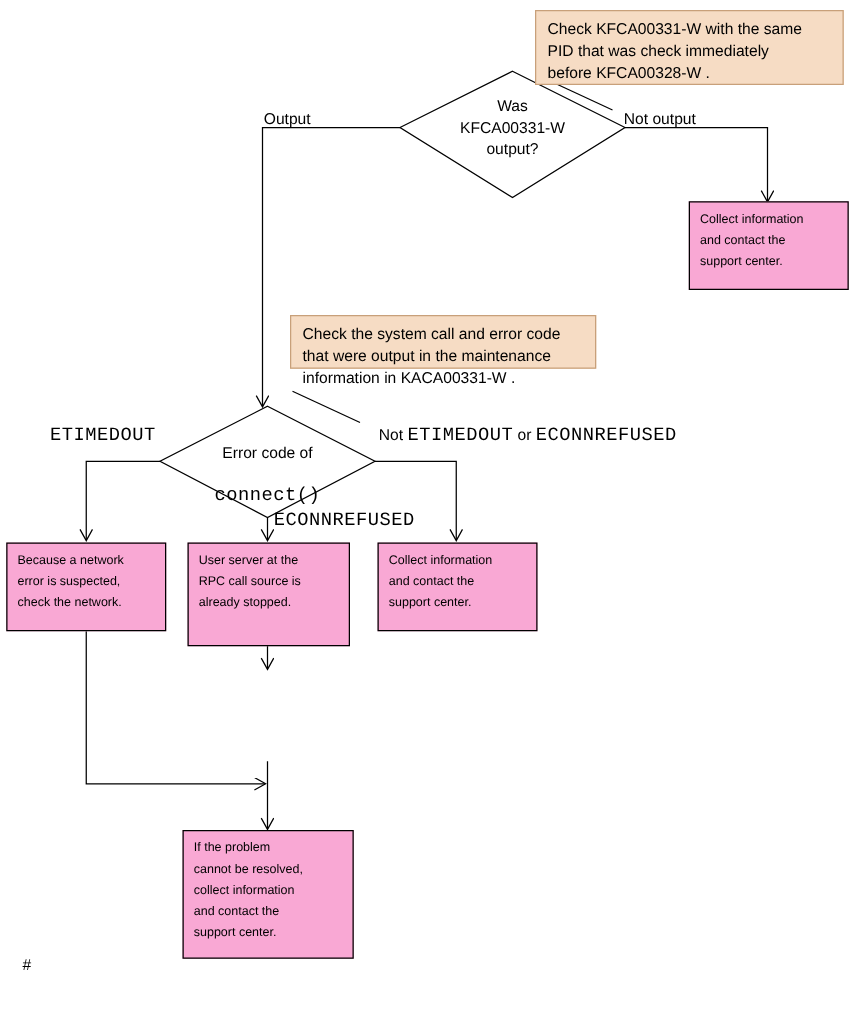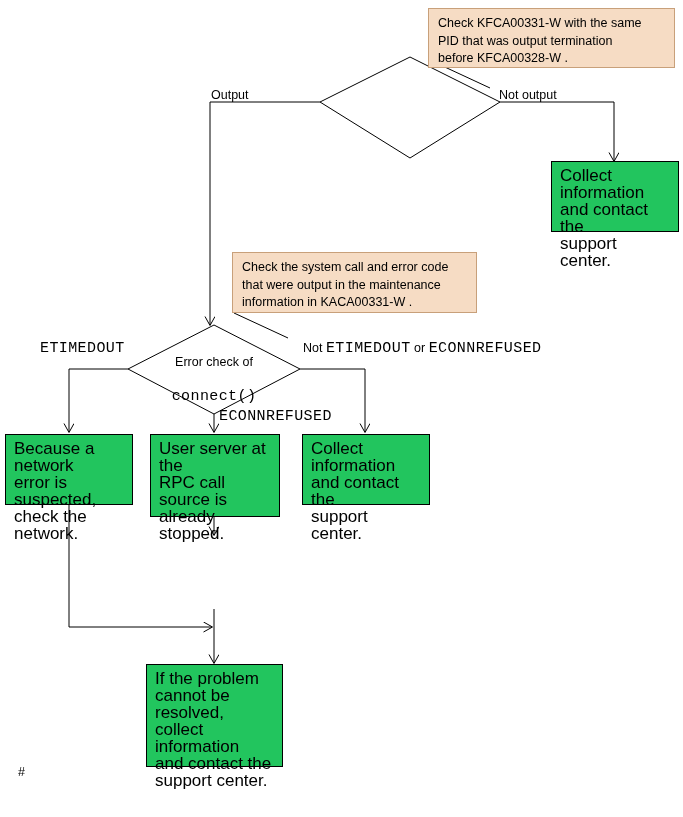--- a/index.html
+++ b/index.html
@@ -25,22 +25,22 @@
     position: absolute;
     left: 0; top: 0;
     width: 683px;
     height: 817px;
     pointer-events: none;
   }
   .node {
     position: absolute;
     box-sizing: border-box;
     border: 1px solid #000000;
-    background: #22c55e;
-    font-size: 17px;
+    background: #f9a8d4;
+    font-size: 10px;
     line-height: 17px;
     padding: 5px 7px 4px 8px;
     white-space: pre-line;
   }
   .callout {
     position: absolute;
     box-sizing: border-box;
     border: 1px solid #c8a07a;
     background: #f6dcc4;
     font-size: 12.5px;
@@ -114,38 +114,41 @@
     <path d="M300,369 L365,369 L365,432" fill="none" stroke="#000000" stroke-width="1" marker-end="url(#arrow)"></path>
 
     <path d="M214,505 L214,535" fill="none" stroke="#000000" stroke-width="1" marker-end="url(#arrow)"></path>
 
     <path d="M69,505 L69,627 L212,627" fill="none" stroke="#000000" stroke-width="1" marker-end="url(#arrow)"></path>
 
     <path d="M214,609 L214,663" fill="none" stroke="#000000" stroke-width="1" marker-end="url(#arrow)"></path>
   </svg>
 
   <div class="callout" style="left:428px; top:8px; width:247px; height:60px;">Check KFCA00331-W with the same
-PID that was output termination
+PID that was check immediately
 before KFCA00328-W .</div>
 
+  <div class="diamond-text" style="left:344px; top:77px; width:132px;">Was
+KFCA00331-W
+output?</div>
 
   <div class="edge-label" style="left:211px; top:88px;">Output</div>
 
   <div class="edge-label" style="left:499px; top:88px;text-align:center;">Not output</div>
 
   <div class="node" style="left:551px; top:161px; width:128px; height:71px;">Collect information
 and contact the
 support center.</div>
 
-  <div class="callout" style="left:232px; top:252px; width:245px; height:61px;">Check the system call and error code
+  <div class="callout" style="left:232px; top:252px; width:245px; height:43px;">Check the system call and error code
 that were output in the maintenance
 information in KACA00331-W .</div>
 
   <div class="diamond-text" style="left:156px; top:337px; width:116px;">
-    <div>Error check of</div>
+    <div>Error code of</div>
     <div class="mono">connect()</div>
   </div>
 
   <div class="edge-label mono" style="left:40px; top:342px;">ETIMEDOUT</div>
 
   <div class="edge-label" style="left:303px; top:341px; white-space:nowrap;"><span class="mixed">Not </span><span class="mono">ETIMEDOUT</span><span class="mixed"> or </span><span class="mono">ECONNREFUSED</span></div>
 
   <div class="edge-label mono" style="left:219px; top:410px;">ECONNREFUSED</div>
 
   <div class="node" style="left:5px; top:434px; width:128px; height:71px;">Because a network

